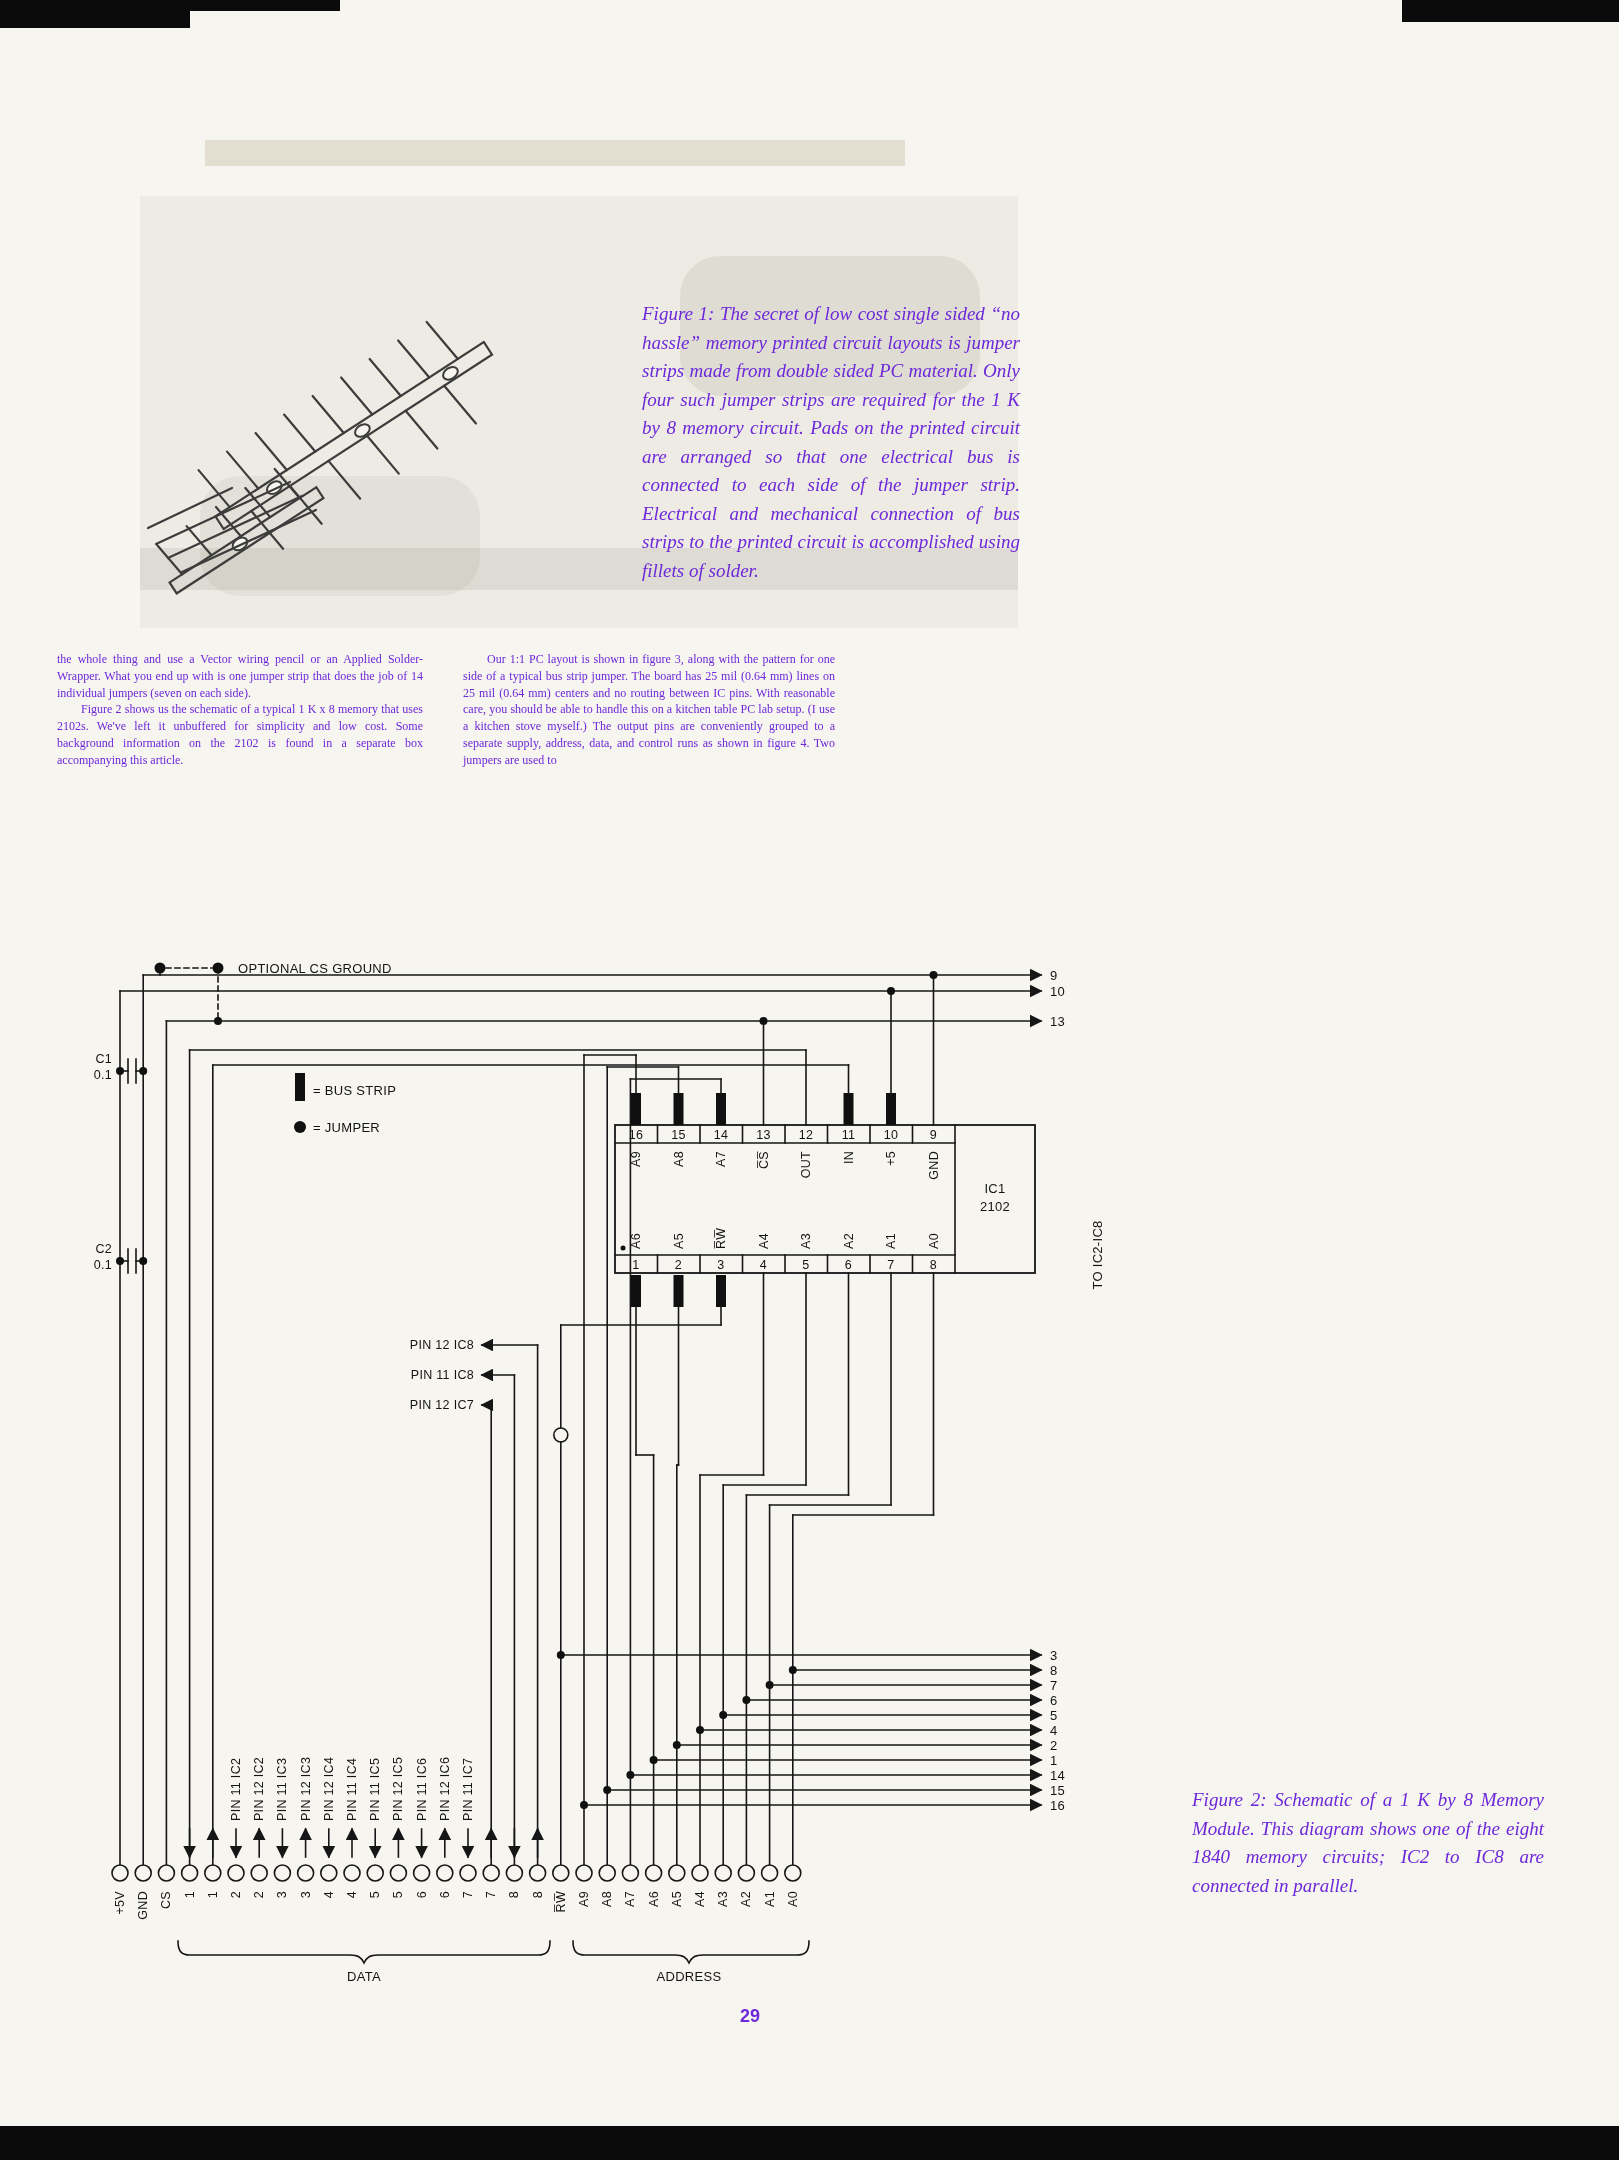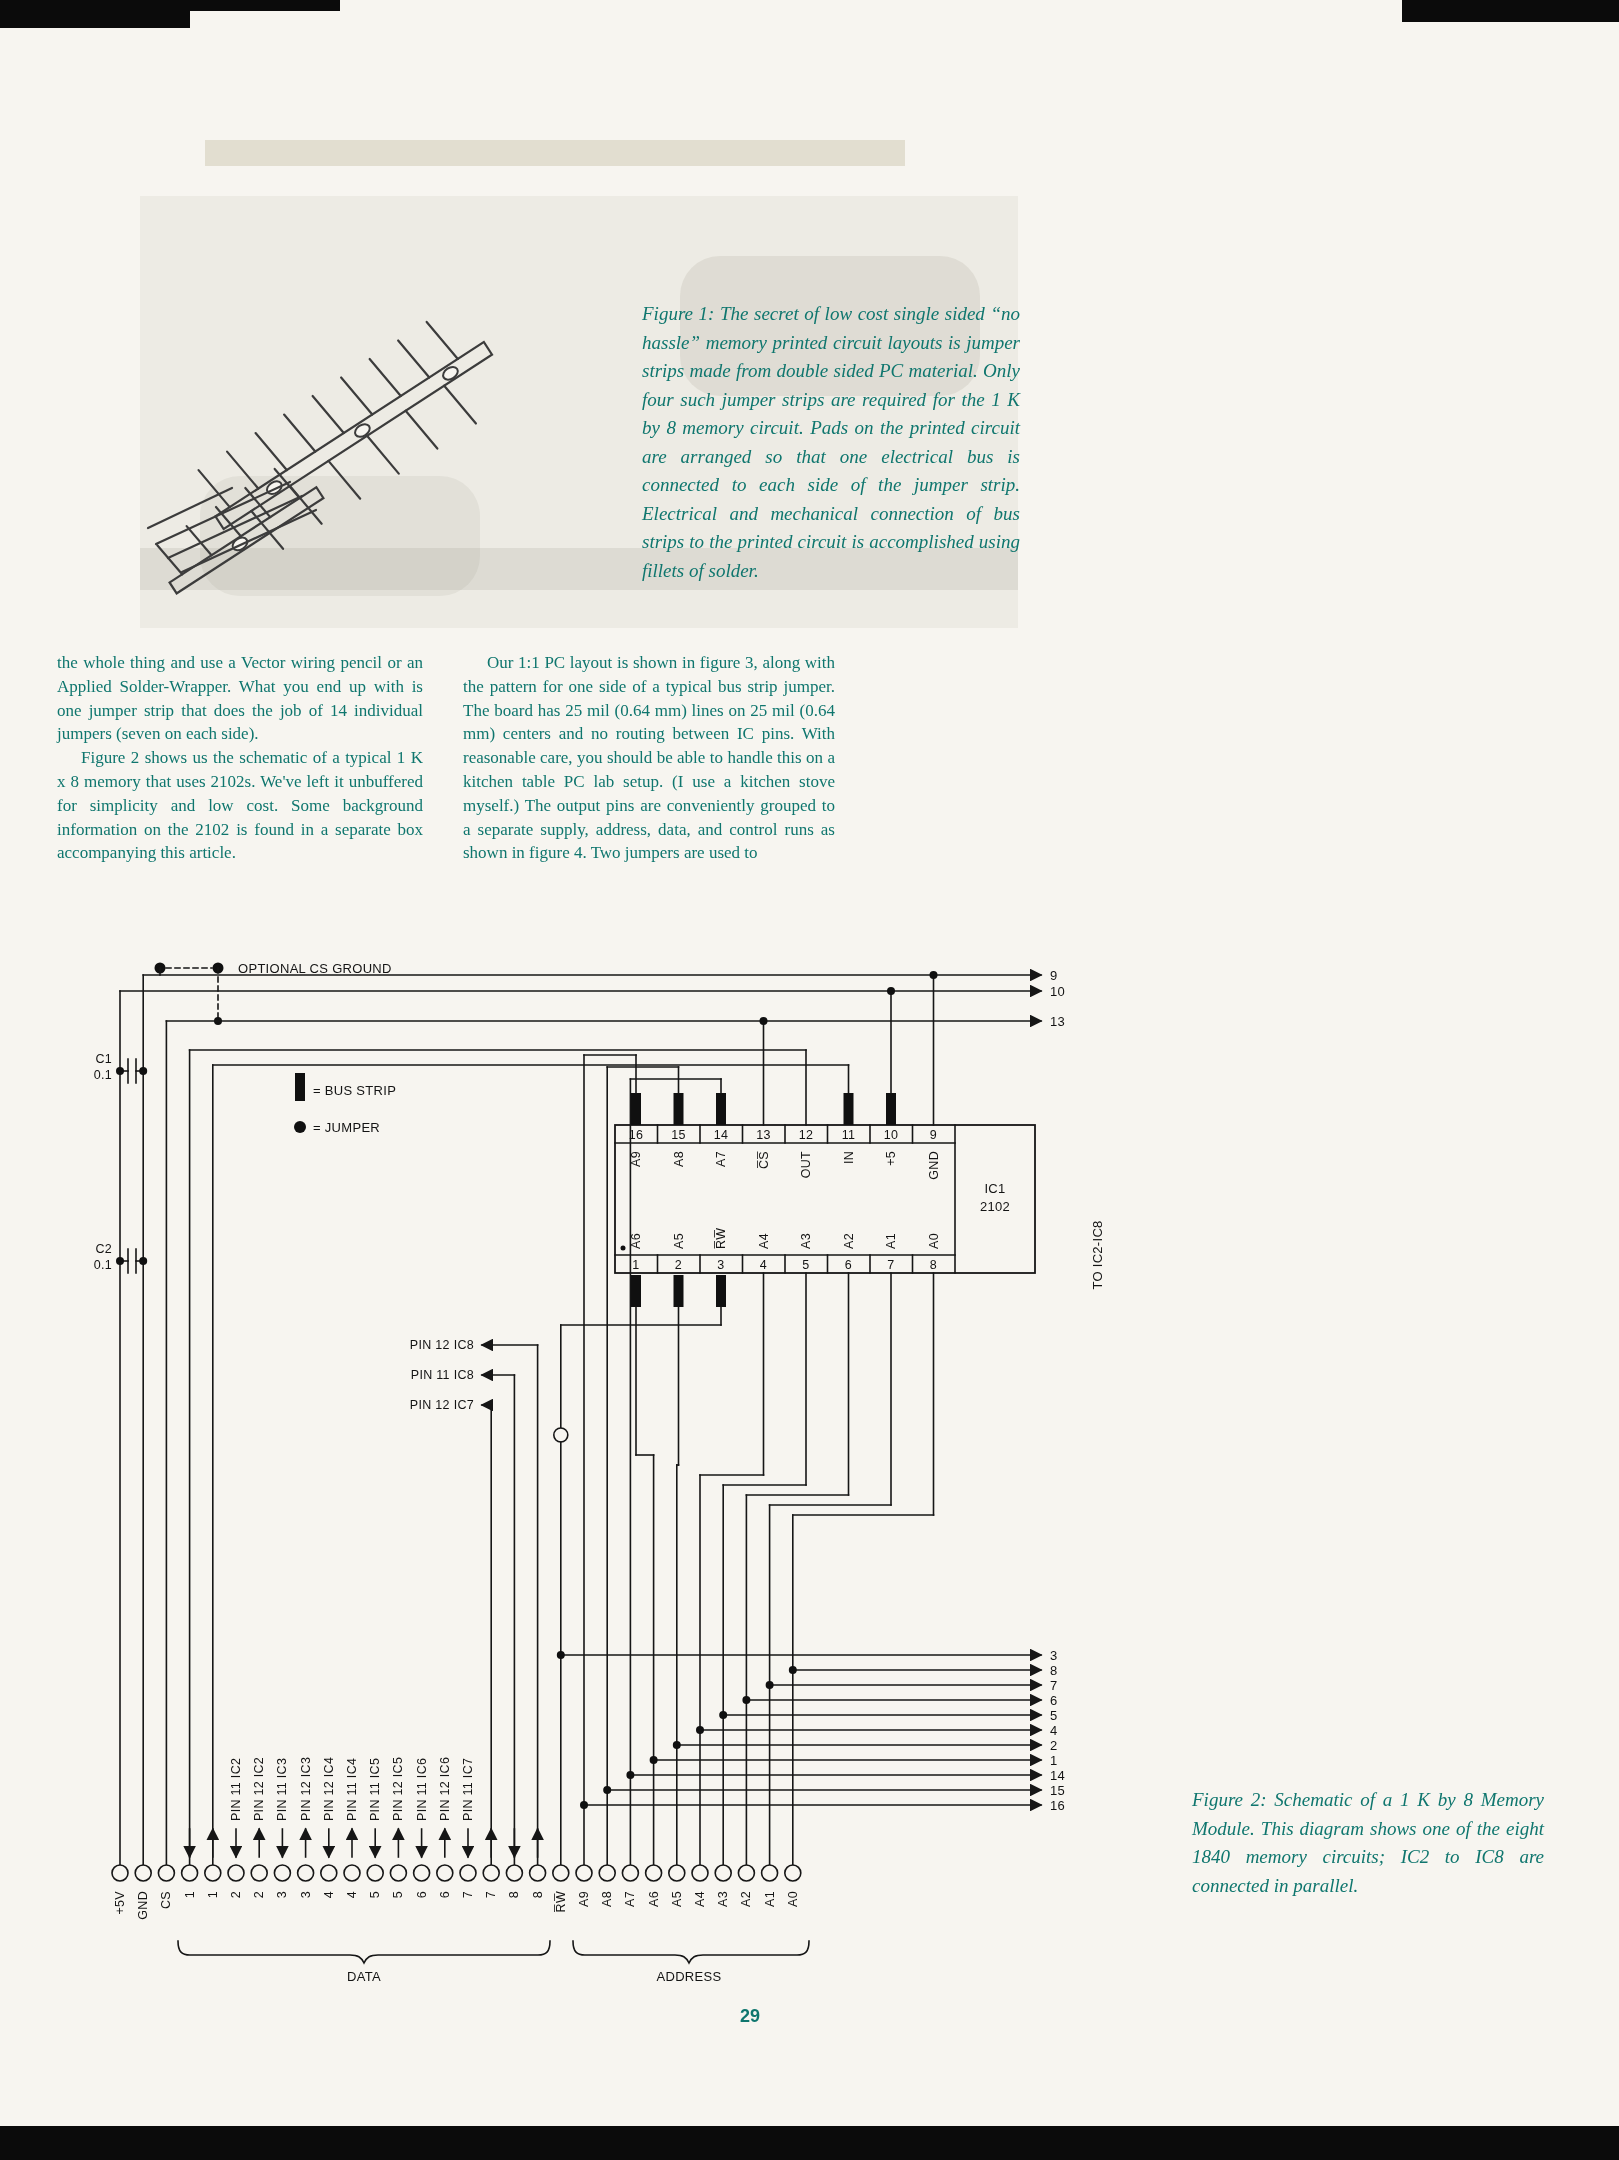--- a/index.html
+++ b/index.html
@@ -1,22 +1,22 @@
 <!DOCTYPE html>
 <html><head>
 <meta charset="utf-8">
 <style>
   html,body{margin:0;padding:0;background:#cfcdc8;}
   .page{position:relative;width:1619px;height:2160px;background:#f7f5f0;
-        font-family:"Liberation Serif",serif;color:#0f766e;overflow:hidden;}
+        font-family:"Liberation Serif",serif;color:#6d28d9;overflow:hidden;}
   .mark{position:absolute;background:#0b0b0b;}
   .photo{position:absolute;left:140px;top:196px;width:878px;height:432px;background:#edebe4;}
   .blob{position:absolute;}
   .faintband{position:absolute;left:205px;top:140px;width:700px;height:26px;background:rgba(196,188,160,.40);}
-  .col{position:absolute;width:368px;font-size:17px;line-height:1.4;text-align:justify;}
+  .col{position:absolute;width:368px;font-size:12px;line-height:1.4;text-align:justify;}
   .col p{margin:0;}
   .col p.ind{text-indent:24px;}
   .cap{position:absolute;font-style:italic;font-size:19px;line-height:1.5;text-align:justify;}
   .fig1cap{left:642px;top:300px;width:378px;}
   .fig2cap{left:1192px;top:1786px;width:352px;}
   .pagenum{position:absolute;left:740px;top:2006px;width:90px;text-align:left;
            font-family:"Liberation Sans",sans-serif;font-weight:bold;font-size:18px;}
   svg.schem{position:absolute;left:50px;top:955px;overflow:visible;}
   svg.illus{position:absolute;left:142px;top:292px;overflow:visible;}
   .w{stroke:#161616;stroke-width:1.6;fill:none;stroke-linecap:square;}

